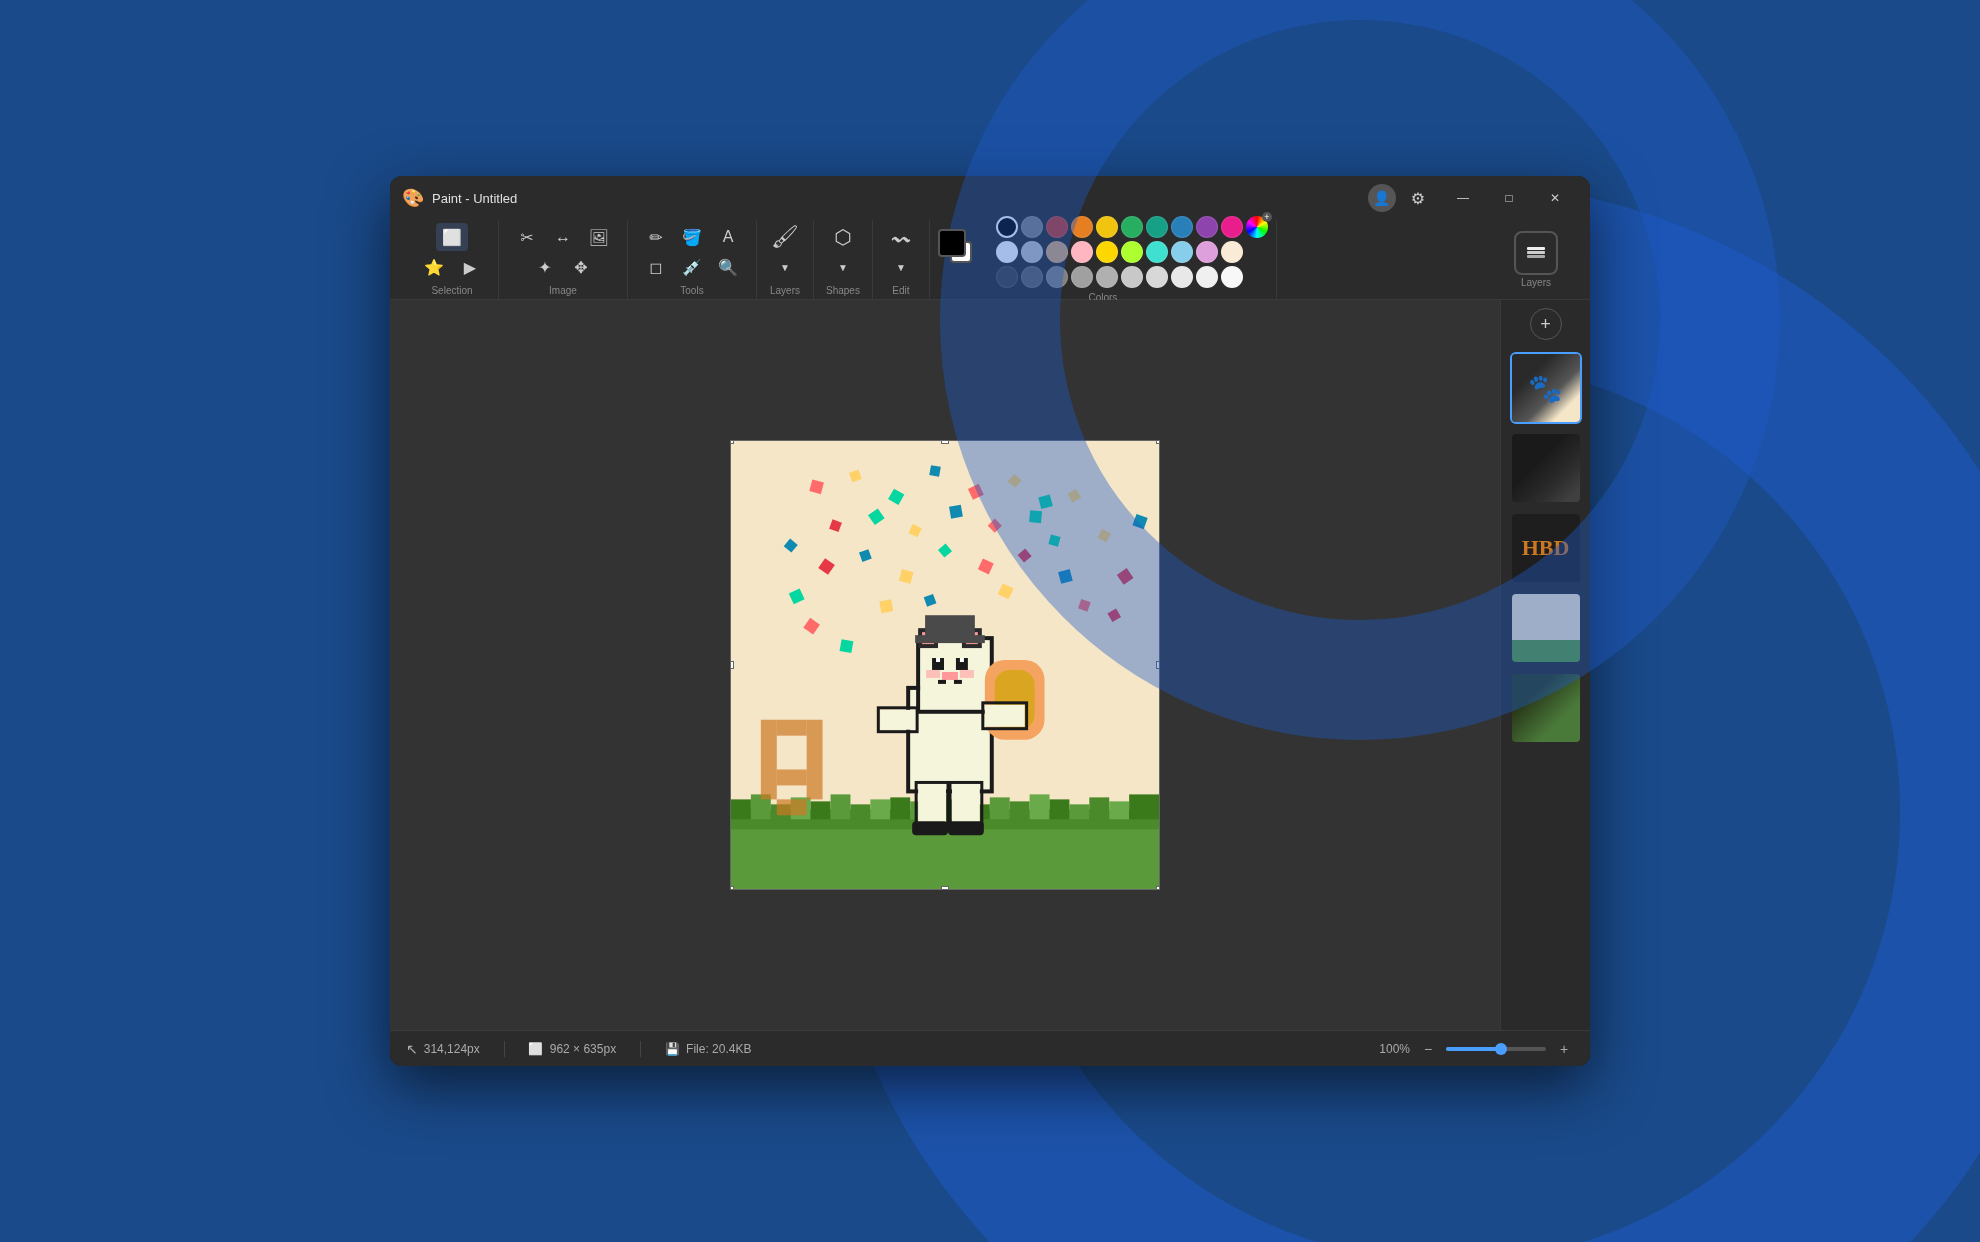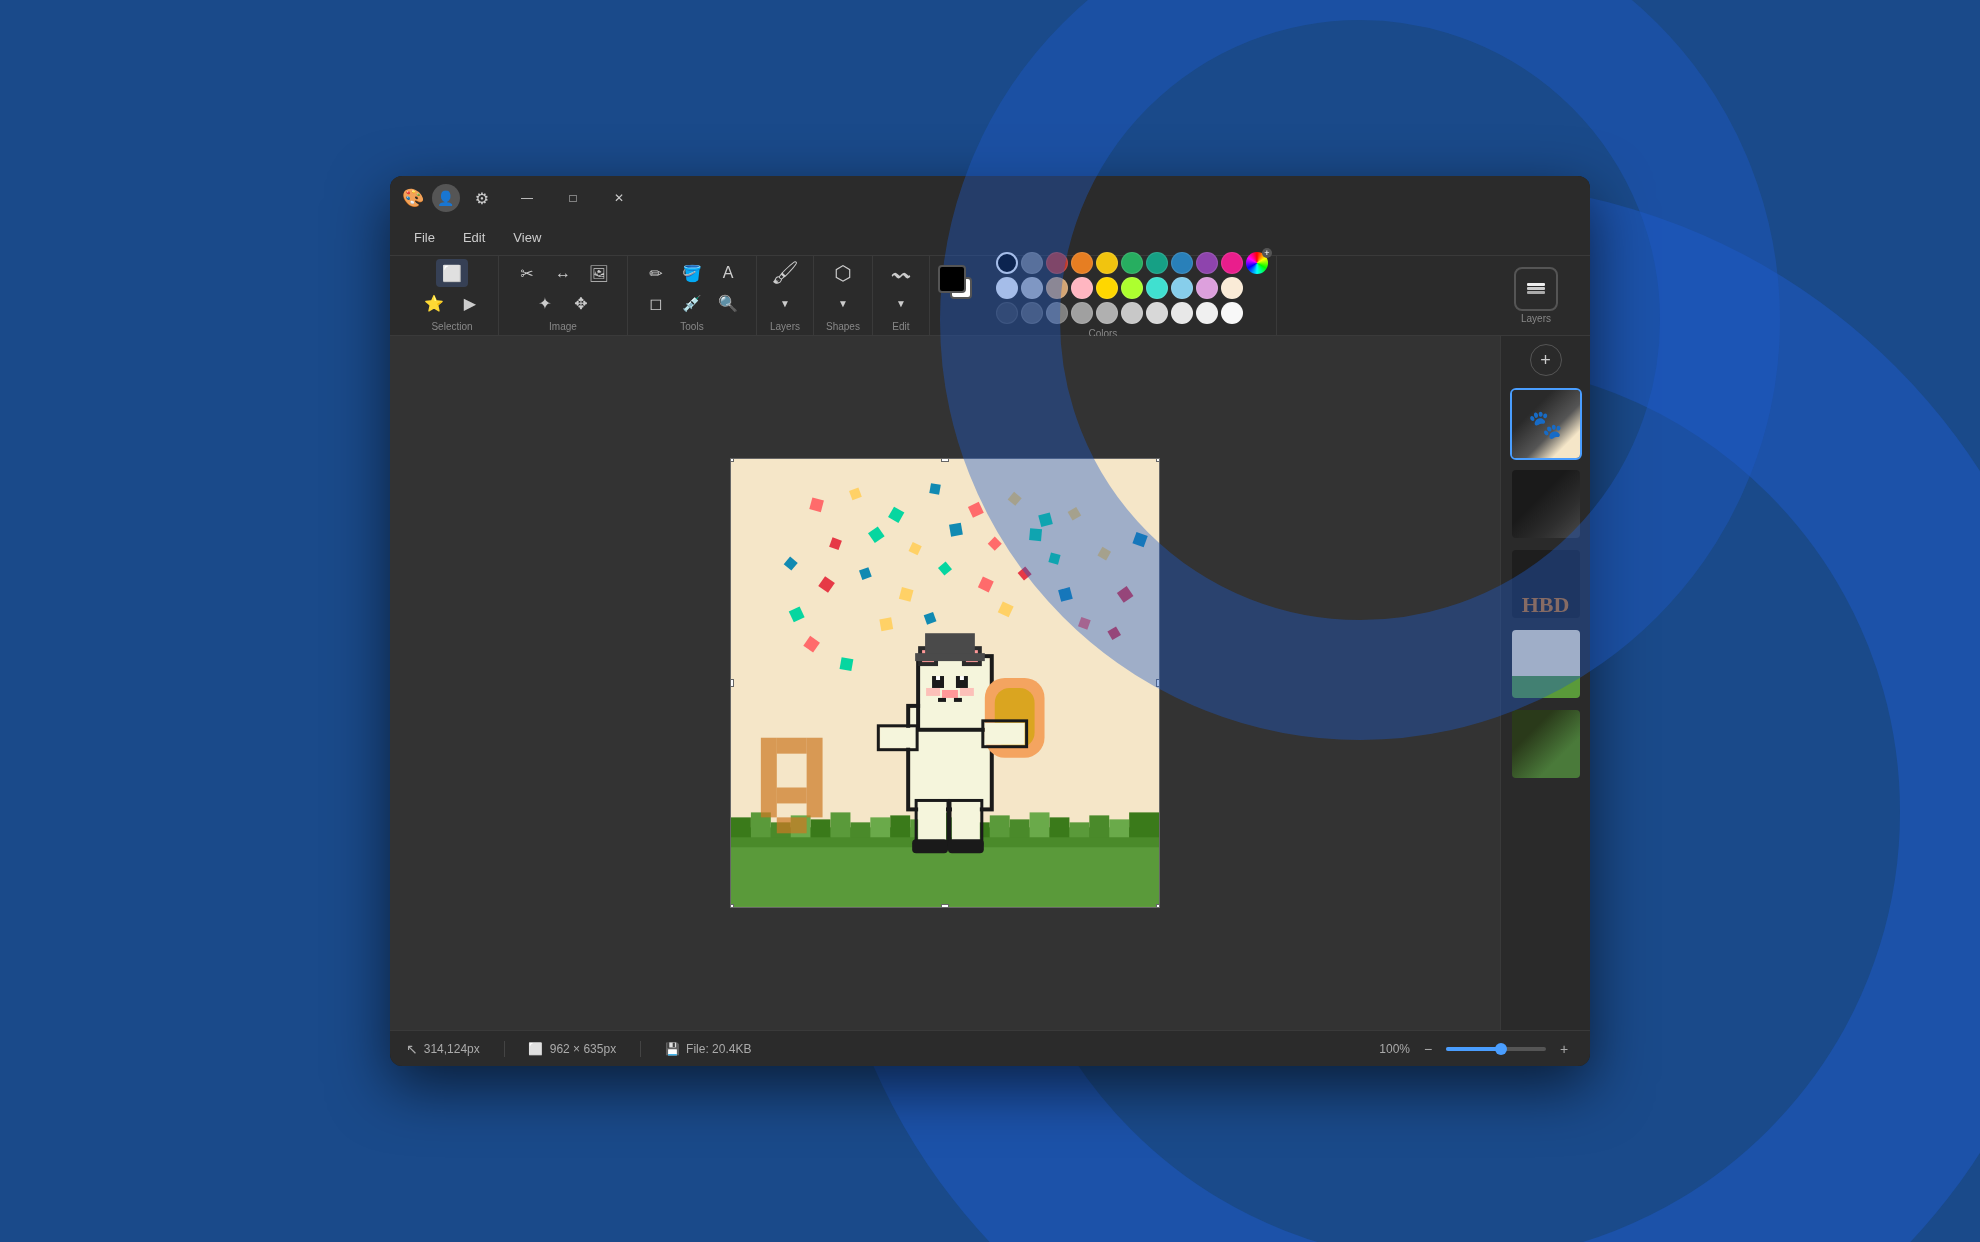--- a/index.html
+++ b/index.html
@@ -429,36 +429,32 @@
       align-items: flex-end;
     }
   </style>
 </head>
 <body>
 
 <div class="app-window">
 
   <div class="title-bar">
     <span class="title-bar-icon">🎨</span>
+    <span class="title-bar-text">Paint - Untitled</span>
     <div class="title-bar-right">
       <div class="user-avatar">👤</div>
       <div class="settings-btn">⚙</div>
     </div>
     <div class="title-bar-controls">
       <div class="title-btn">—</div>
       <div class="title-btn">□</div>
       <div class="title-btn close">✕</div>
     </div>
   </div>
 
-  <div class="menu-bar">
-    <div class="menu-item">File</div>
-    <div class="menu-item">Edit</div>
-    <div class="menu-item">View</div>
-  </div>
 
   <div class="toolbar">
 
     <div class="tool-group">
       <div class="tool-row">
         <div class="tool-btn active" title="Rectangular selection">⬜</div>
       </div>
       <div class="tool-row">
         <div class="tool-btn">⭐</div>
         <div class="tool-btn">▶</div>
@@ -732,21 +728,21 @@
 
       <div class="layer-thumb active">
         <div style="width:100%;height:100%;background:linear-gradient(135deg,#2a2a2a 30%,#555 60%,#f5e6c8 80%); display:flex; align-items:center; justify-content:center; font-size:28px;">🐾</div>
       </div>
 
       <div class="layer-thumb">
         <div style="width:100%;height:100%;background:linear-gradient(135deg,#1a1a1a 40%,#2d2d2d 70%,#404040 90%);"></div>
       </div>
 
       <div class="layer-thumb">
-        <div class="layer-3-bg" style="width:100%;height:100%;align-items:flex-end;">
+        <div class="layer-3-bg" style="width:100%;height:100%;">
           <span class="layer-3-text">HBD</span>
         </div>
       </div>
 
       <div class="layer-thumb">
         <div style="width:100%;height:100%;background:linear-gradient(to bottom, #f5e6c8 68%, #5a9a3a 68%);"></div>
       </div>
 
       <div class="layer-thumb">
         <div style="width:100%;height:100%;background:linear-gradient(135deg,#2a3a1a 30%,#3a5a2a 50%,#4a7a3a 70%);"></div>

